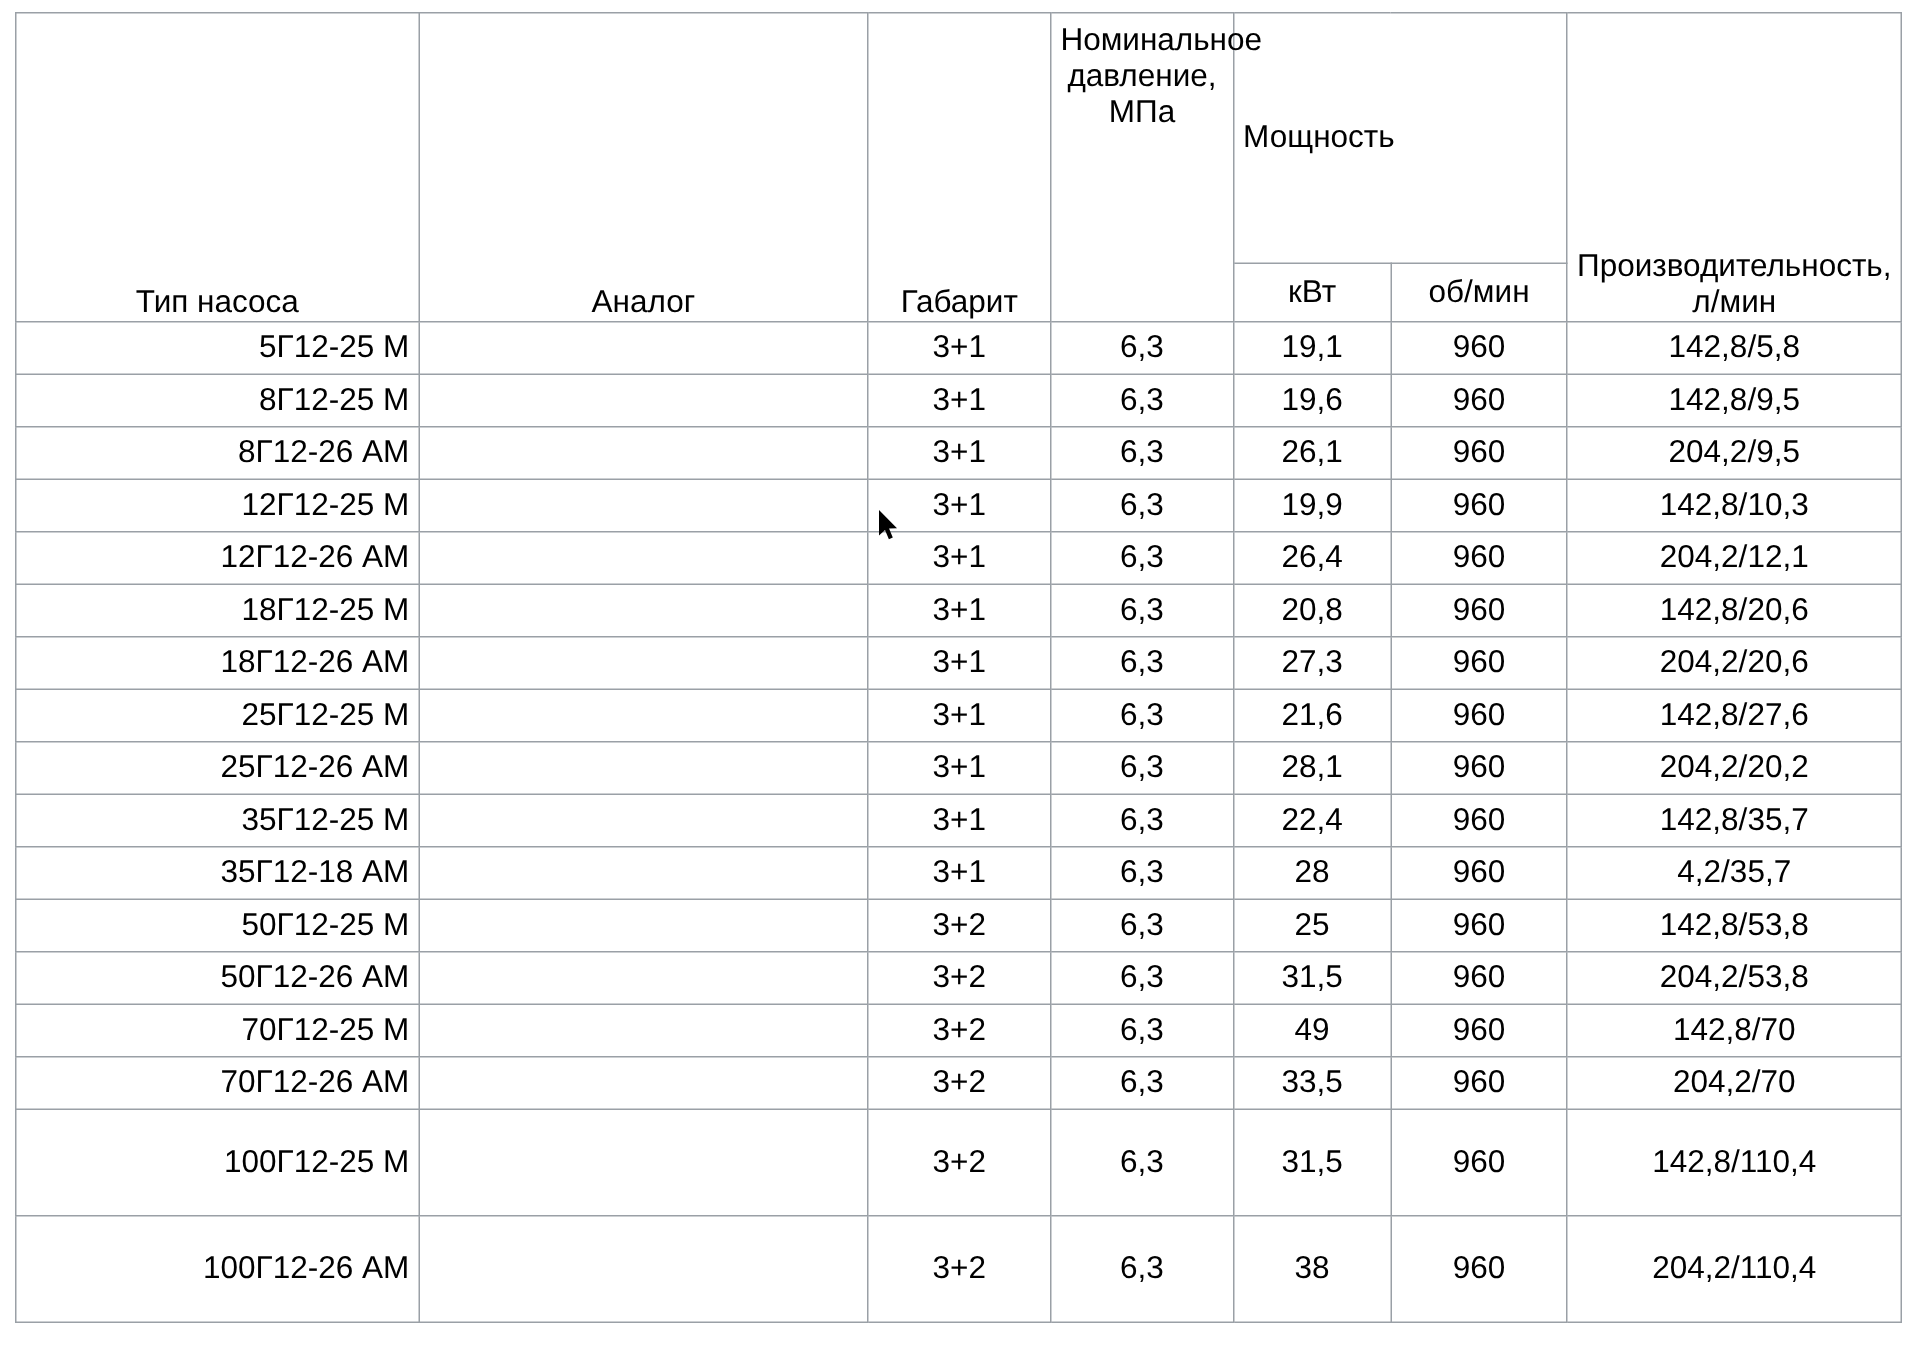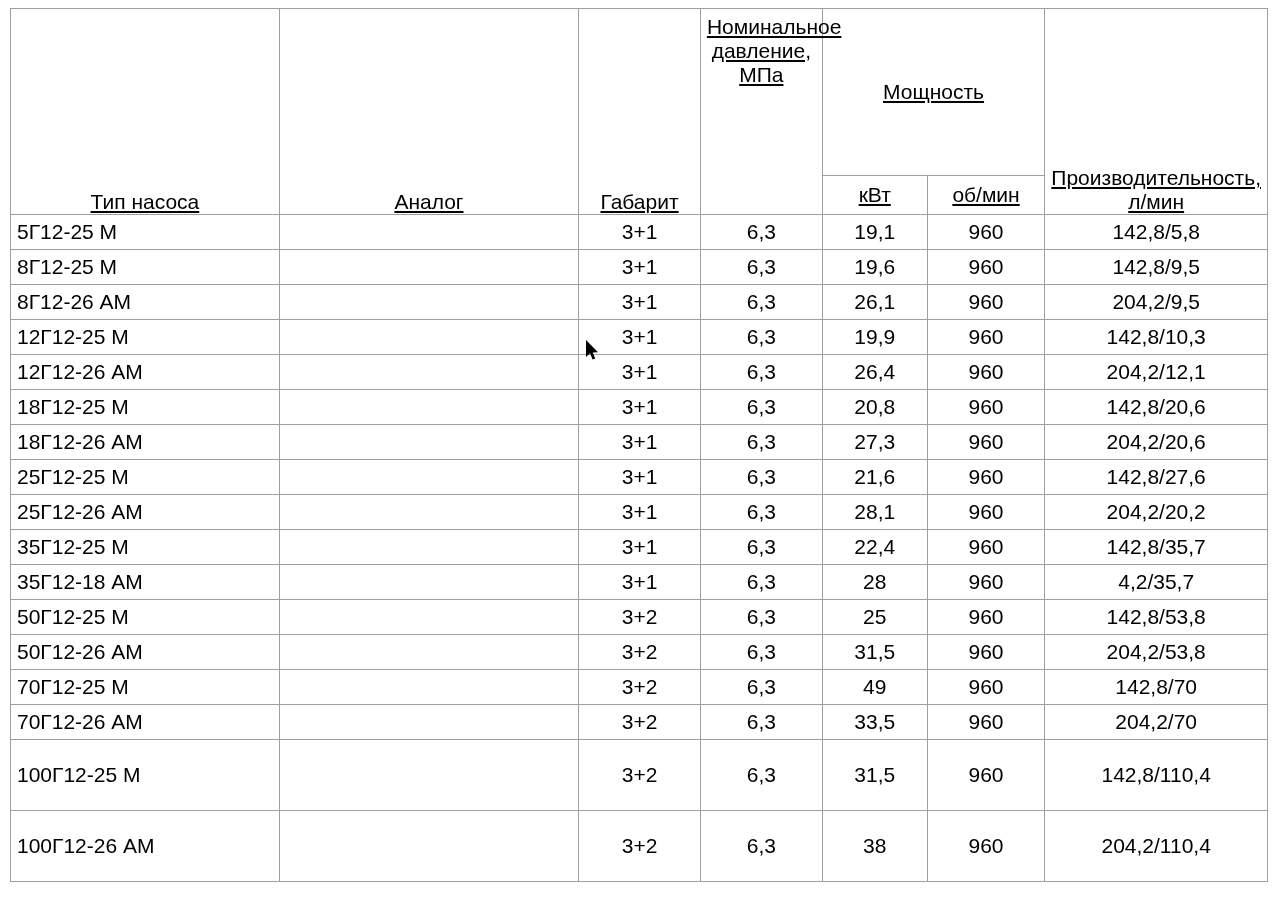--- a/index.html
+++ b/index.html
@@ -44,50 +44,49 @@
   col.c-kw     { width: 100px; }
   col.c-rpm    { width: 112px; }
   col.c-prod   { width: 212px; }
 
   
   thead td, thead th {
     text-align: center;
     vertical-align: bottom;
     line-height: 1.12;
     padding-bottom: 4px;
-    text-decoration: underline;
   }
   .hdr-row1 td { height: 166px; }
   .hdr-row2 td { height: 38px; }
   thead td.type-head {
     vertical-align: bottom;
     text-align: center;
     margin-left: 40px;
   }
   thead td.power-head {
     vertical-align: middle;
-    text-align: center;
+    text-align: left;
     padding-bottom: 0;
   }
   thead td.press-head {
     vertical-align: top;
     padding-top: 6px;
     text-align: center;
     line-height: 1.14;
   }
   thead td.prod-head {
     vertical-align: bottom;
     text-align: center;
     line-height: 1.14;
   }
 
   
   tbody tr td { height: 34px; }
   tbody tr.tall td { height: 70px; }
-  td.type-cell { text-align: left; padding-left: 10px; margin-left: 20px; }
+  td.type-cell { text-align: right; padding-left: 10px; margin-left: 20px; }
   td.center { text-align: center; }
 
   
   .cursor {
     position: absolute;
     left: 586px;
     top: 332px;
     width: 14px;
     height: 22px;
     pointer-events: none;

